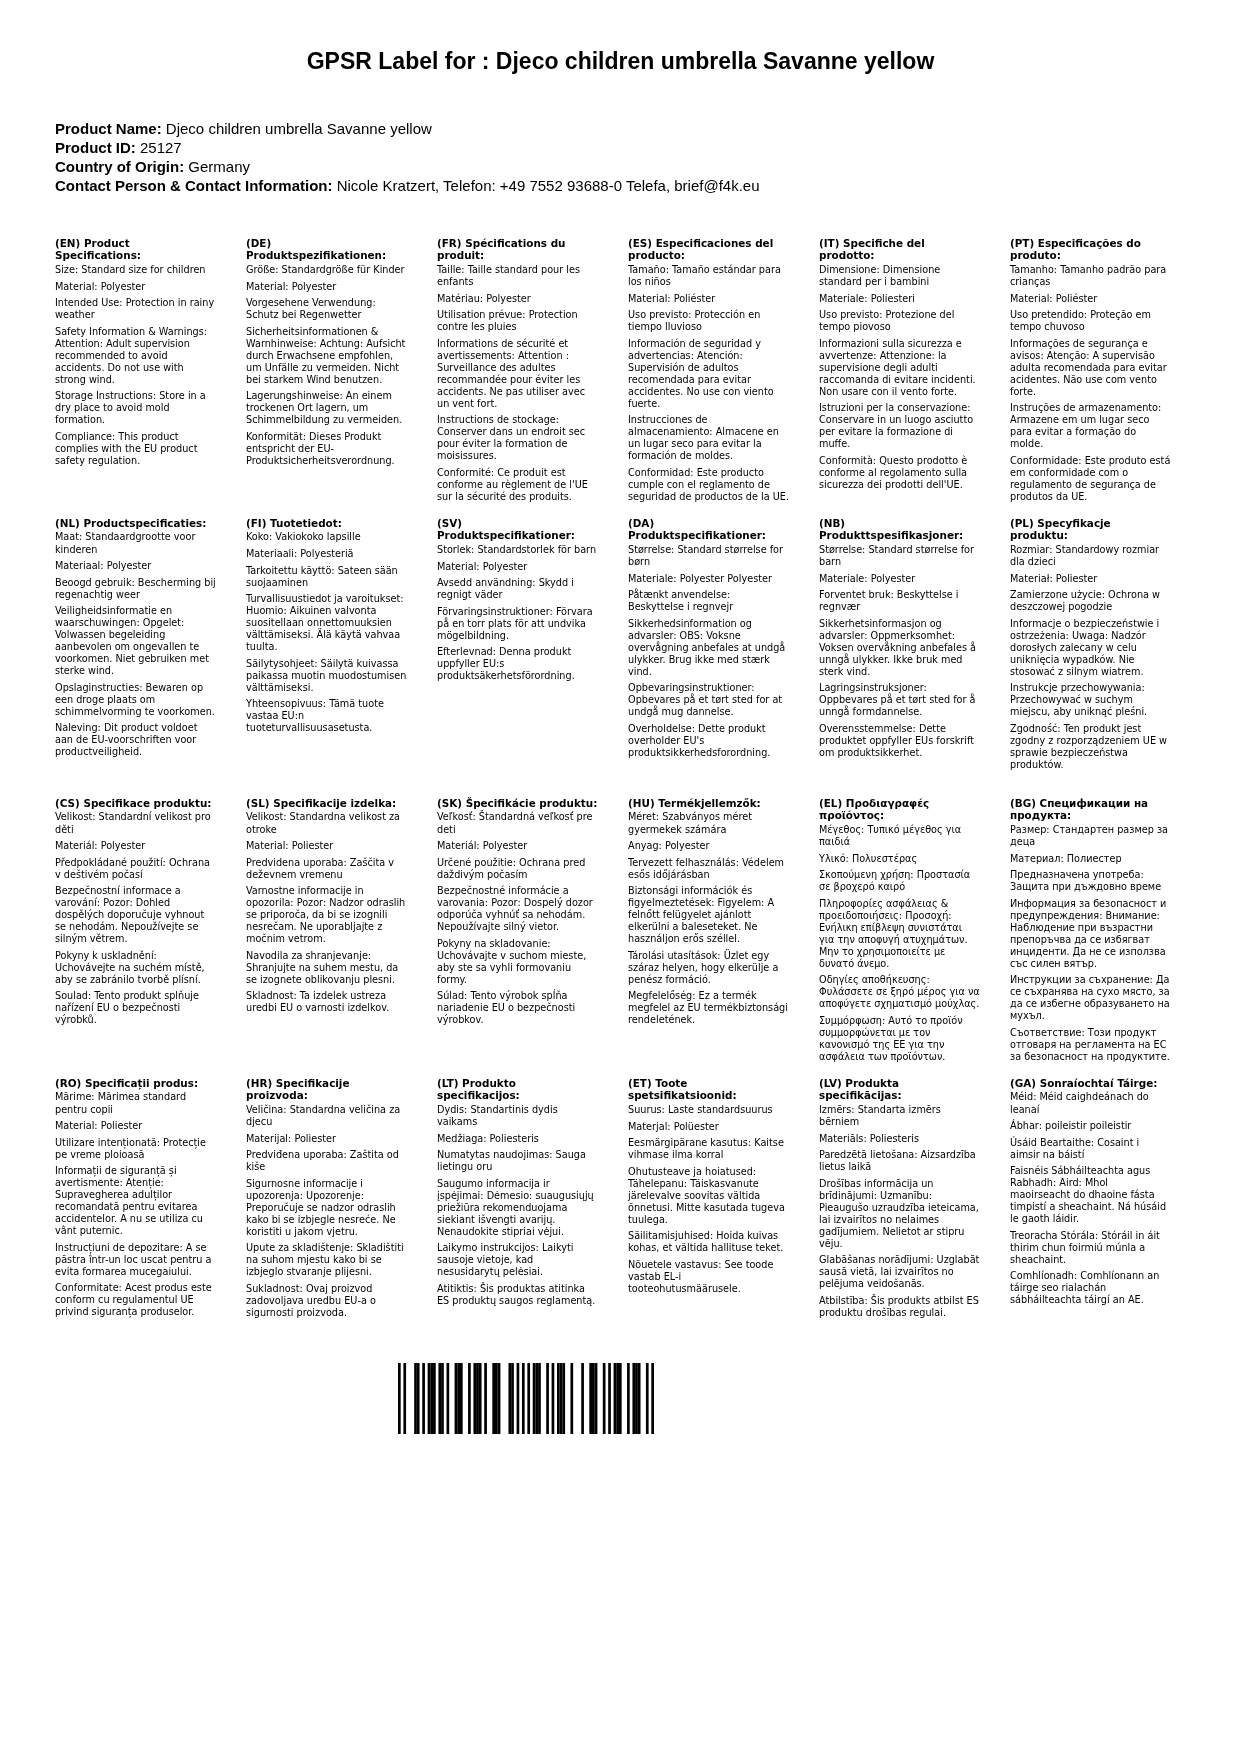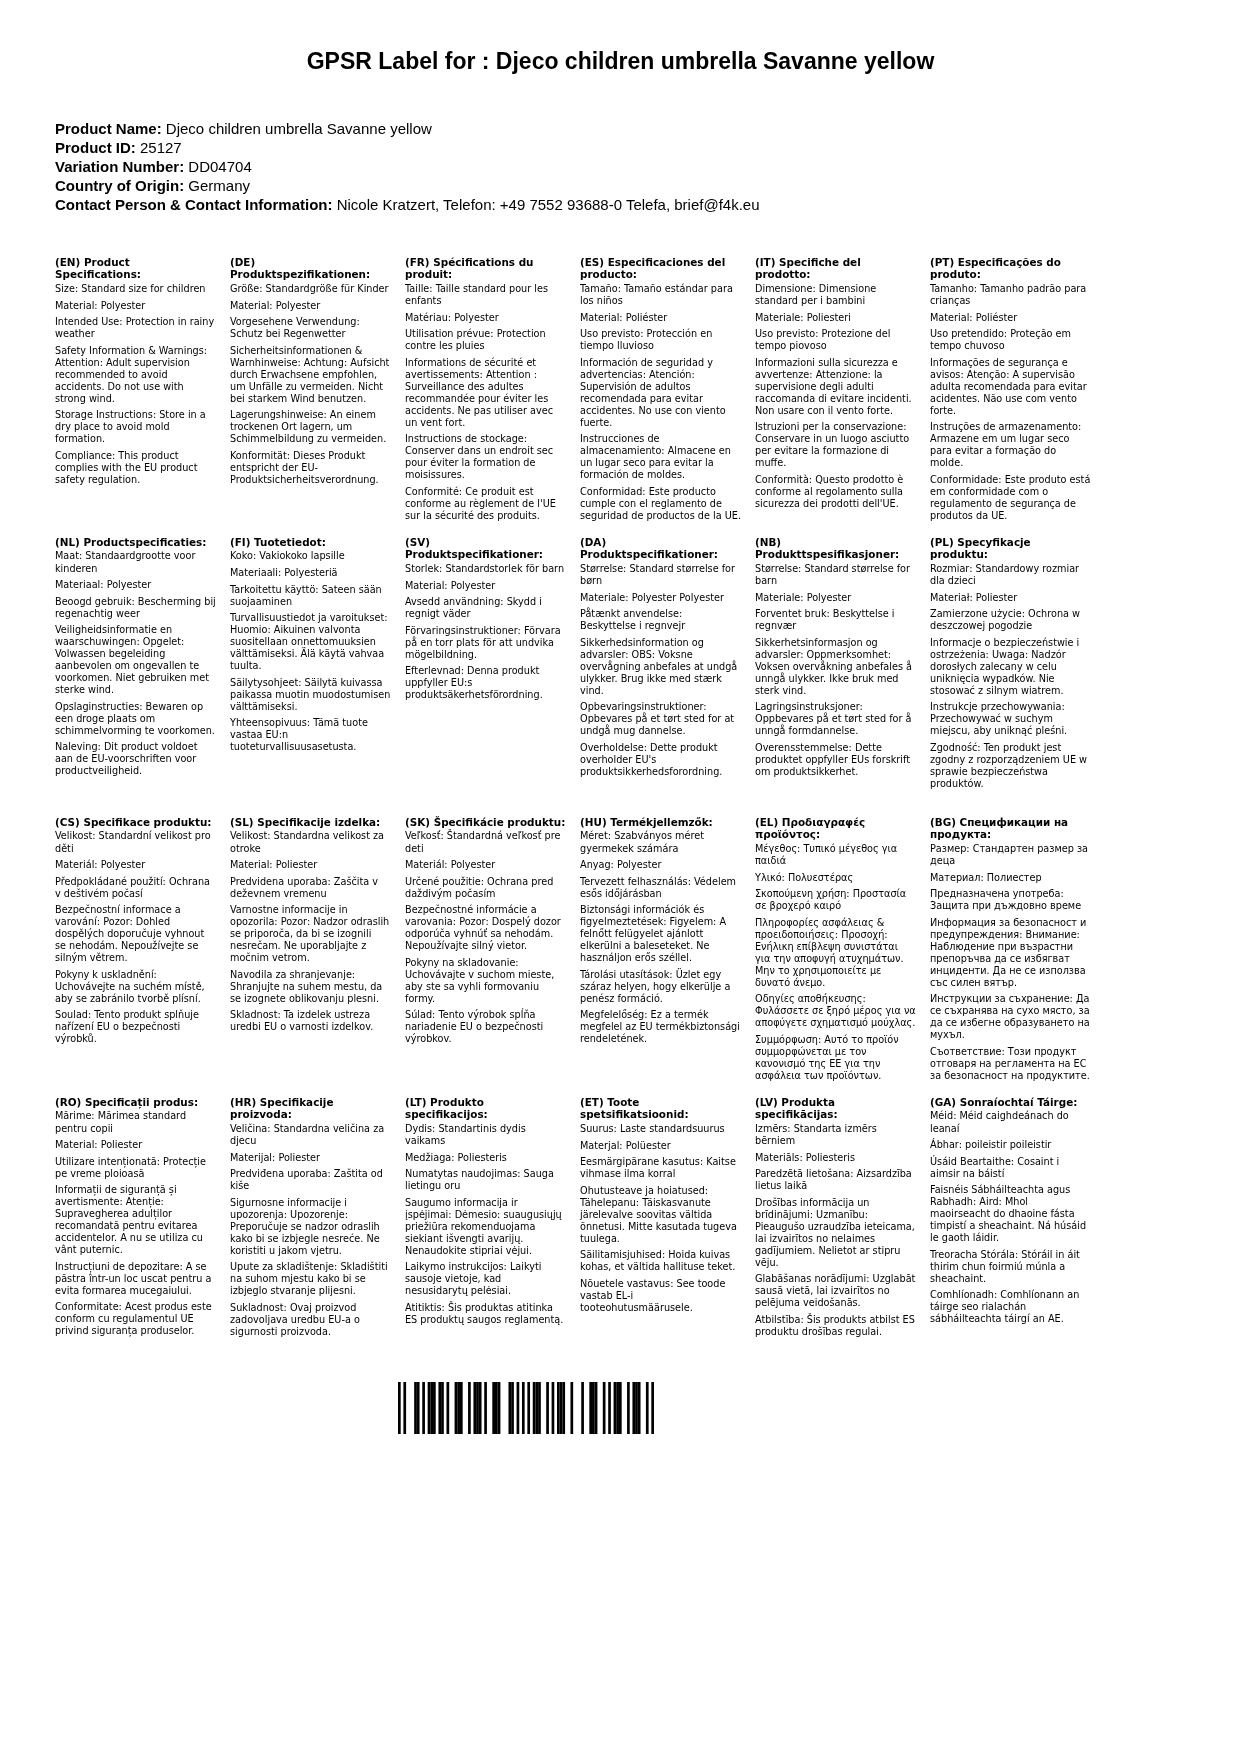--- a/index.html
+++ b/index.html
@@ -9,21 +9,21 @@
   }
   .title {
     margin:0; padding-top:48px; text-align:center;
     font-family:"Liberation Sans", sans-serif; font-size:23px; font-weight:bold;
   }
   .info-block { margin:44px 0 0 55px; font-family:"Liberation Sans", sans-serif; font-size:15px; line-height:19px; }
   .info-row { white-space:nowrap; }
   .info-label { font-weight:bold; }
   .spec-grid {
     margin:42px 0 0 55px; width:1036px;
-    display:grid; grid-template-columns:repeat(6, 161px); column-gap:14px;
+    display:grid; grid-template-columns:repeat(6, 161px); column-gap:30px;
     grid-auto-rows:280px; align-items:start;
   }
   .cell { width:161px; }
   .cell-heading { font-size:10.4px; font-weight:bold; line-height:1.2; margin:0 0 2px 0; }
   .cell p { font-size:9.7px; line-height:1.24; margin:0 0 4.5px 0; overflow-wrap:break-word; }
   .barcode-block { margin:6px 0 0 392px; width:268px; }
   .barcode-bars { display:block; width:256px; height:84px; margin:0 auto; }
   .barcode-bars rect { fill:#000; }
   .barcode-digits {
     display:flex; width:256px; margin:0 auto; font-size:16px;
@@ -38,21 +38,20 @@
 </head>
 <body>
 
 <div class="page">
 
   <h1 class="title">GPSR Label for : Djeco children umbrella Savanne yellow</h1>
 
   <div class="info-block">
       <div class="info-row"><span class="info-label">Product Name: </span><span class="info-value">Djeco children umbrella Savanne yellow</span></div>
       <div class="info-row"><span class="info-label">Product ID: </span><span class="info-value">25127</span></div>
-      <div class="info-row"><span class="info-label">Variation Number: </span><span class="info-value">DD04704</span></div>
       <div class="info-row"><span class="info-label">Country of Origin: </span><span class="info-value">Germany</span></div>
       <div class="info-row"><span class="info-label">Contact Person &amp; Contact Information: </span><span class="info-value">Nicole Kratzert, Telefon: +49 7552 93688-0 Telefa, brief@f4k.eu</span></div>
     </div>
 
   <div class="spec-grid">
       <div class="cell">
         <div class="cell-heading">(EN) Product Specifications:</div>
         <p>Size: Standard size for children</p>
         <p>Material: Polyester</p>
         <p>Intended Use: Protection in rainy weather</p>

